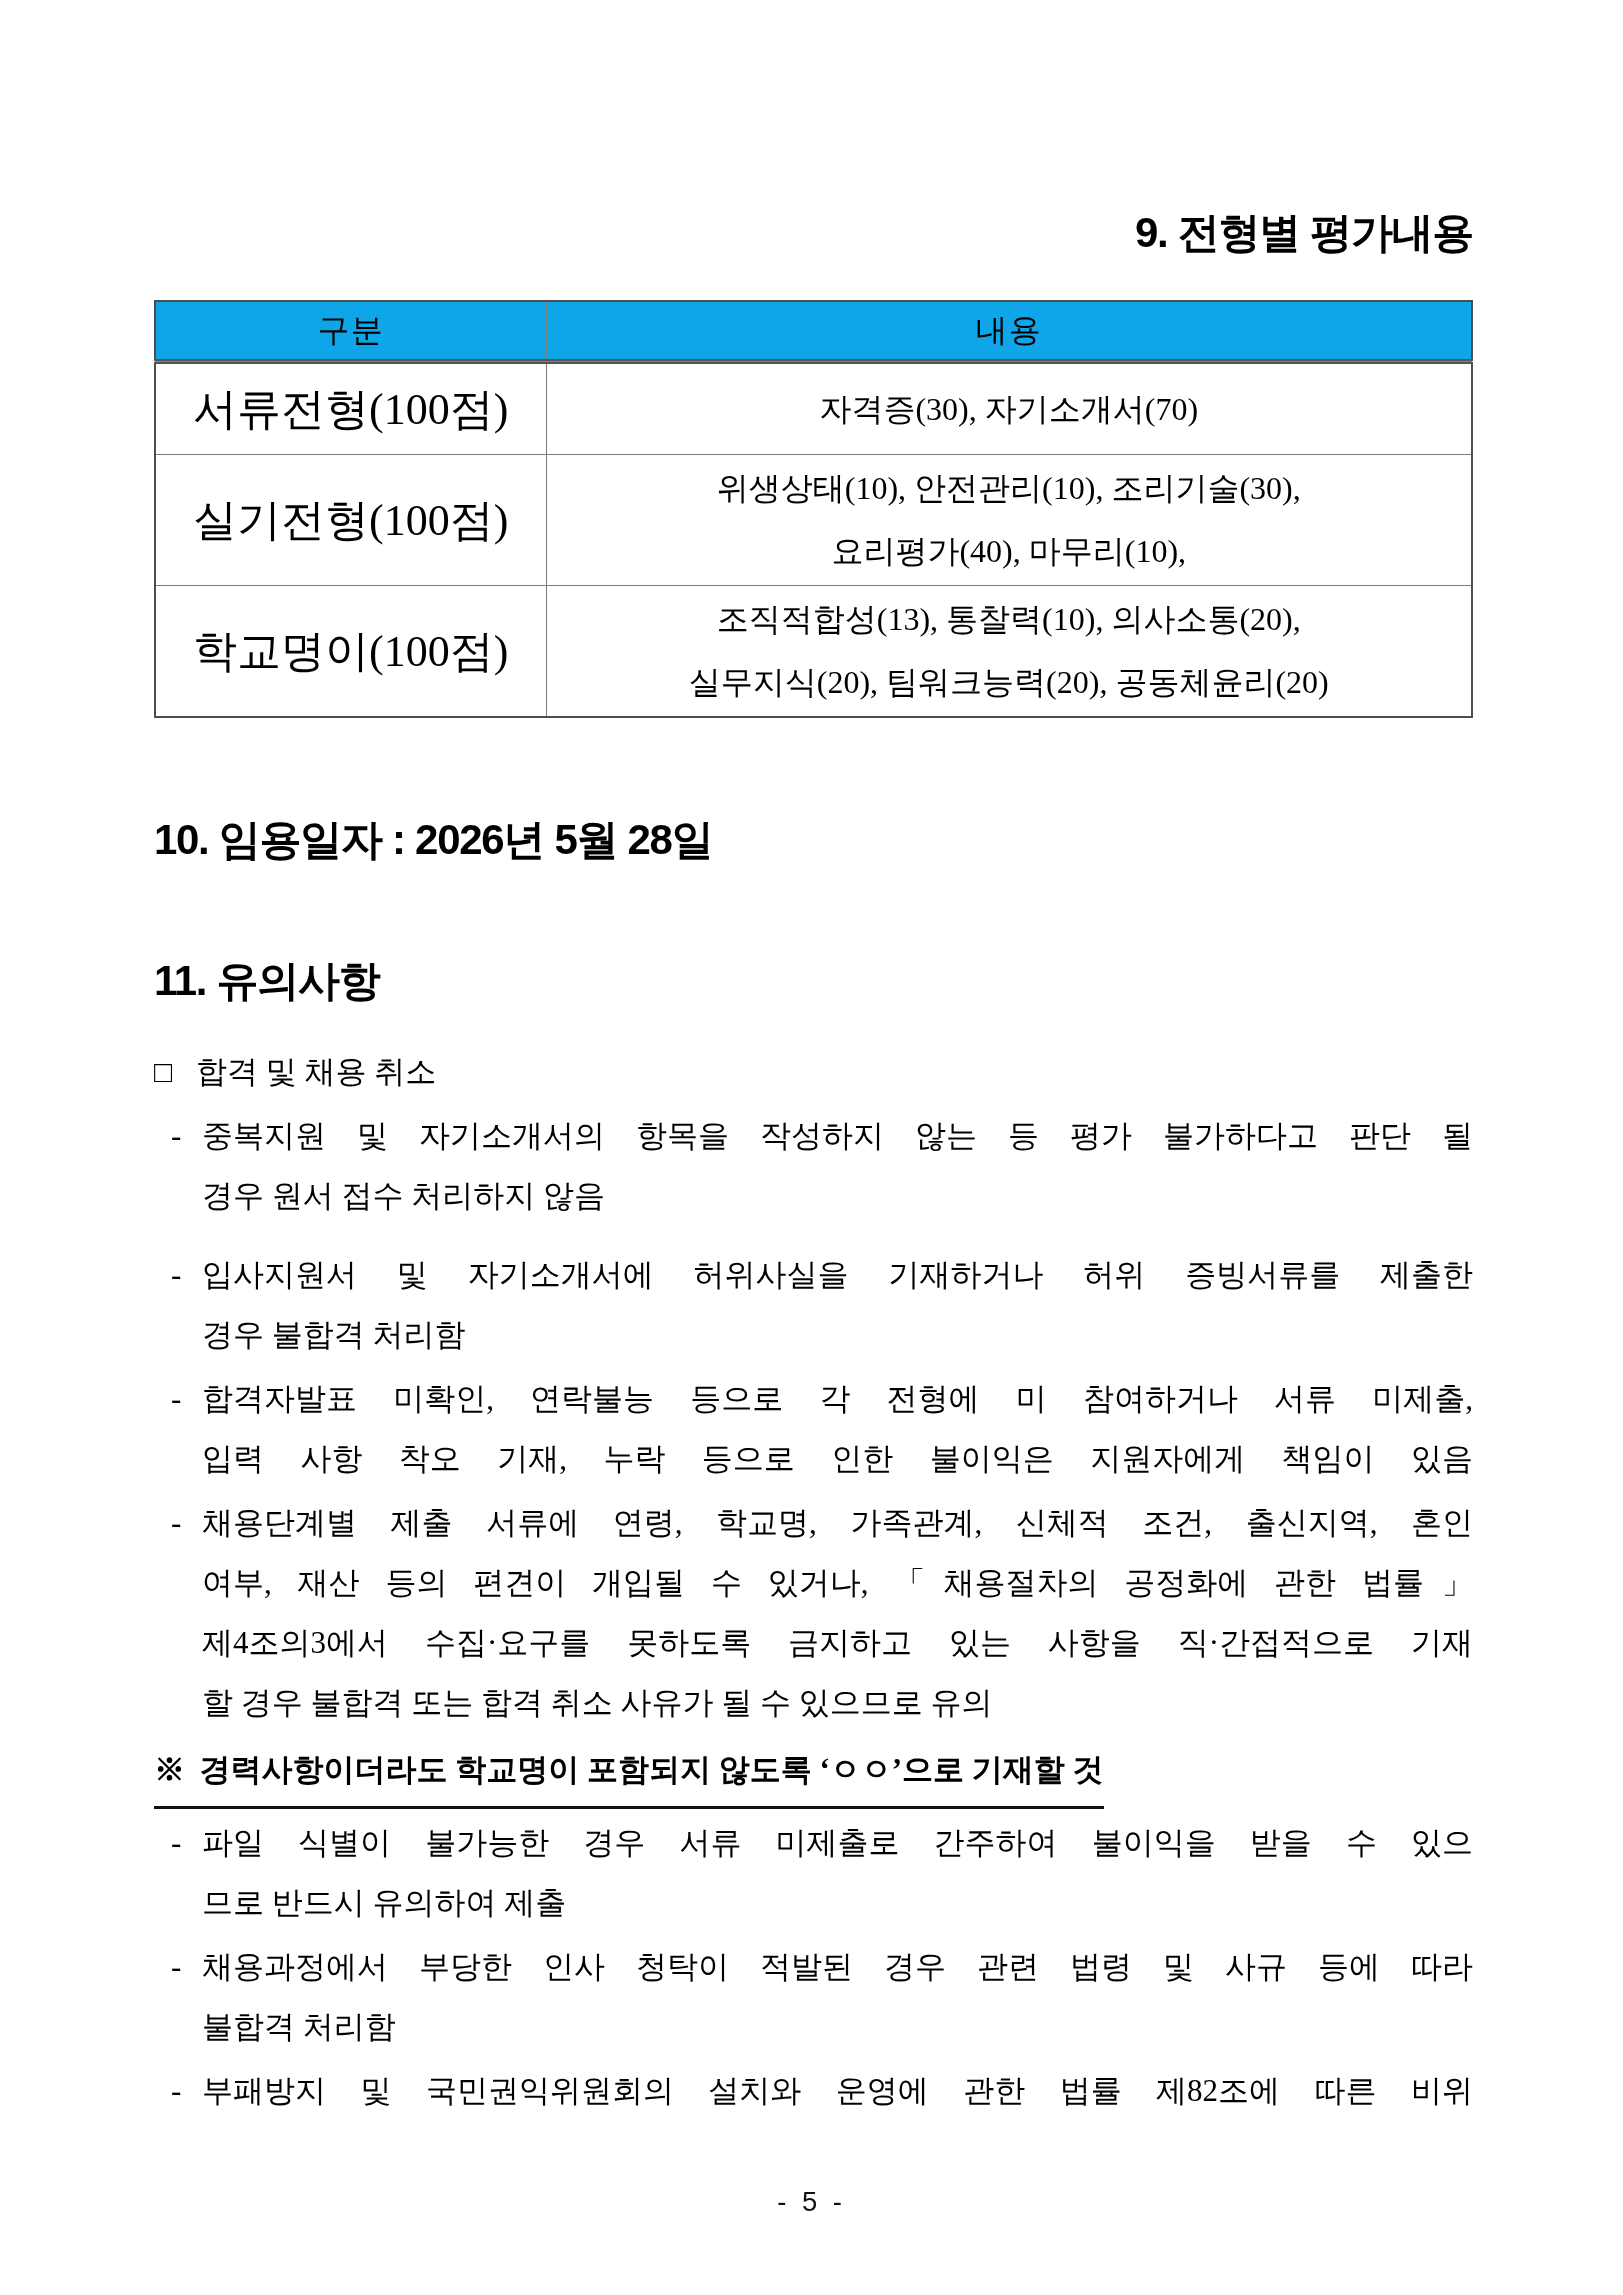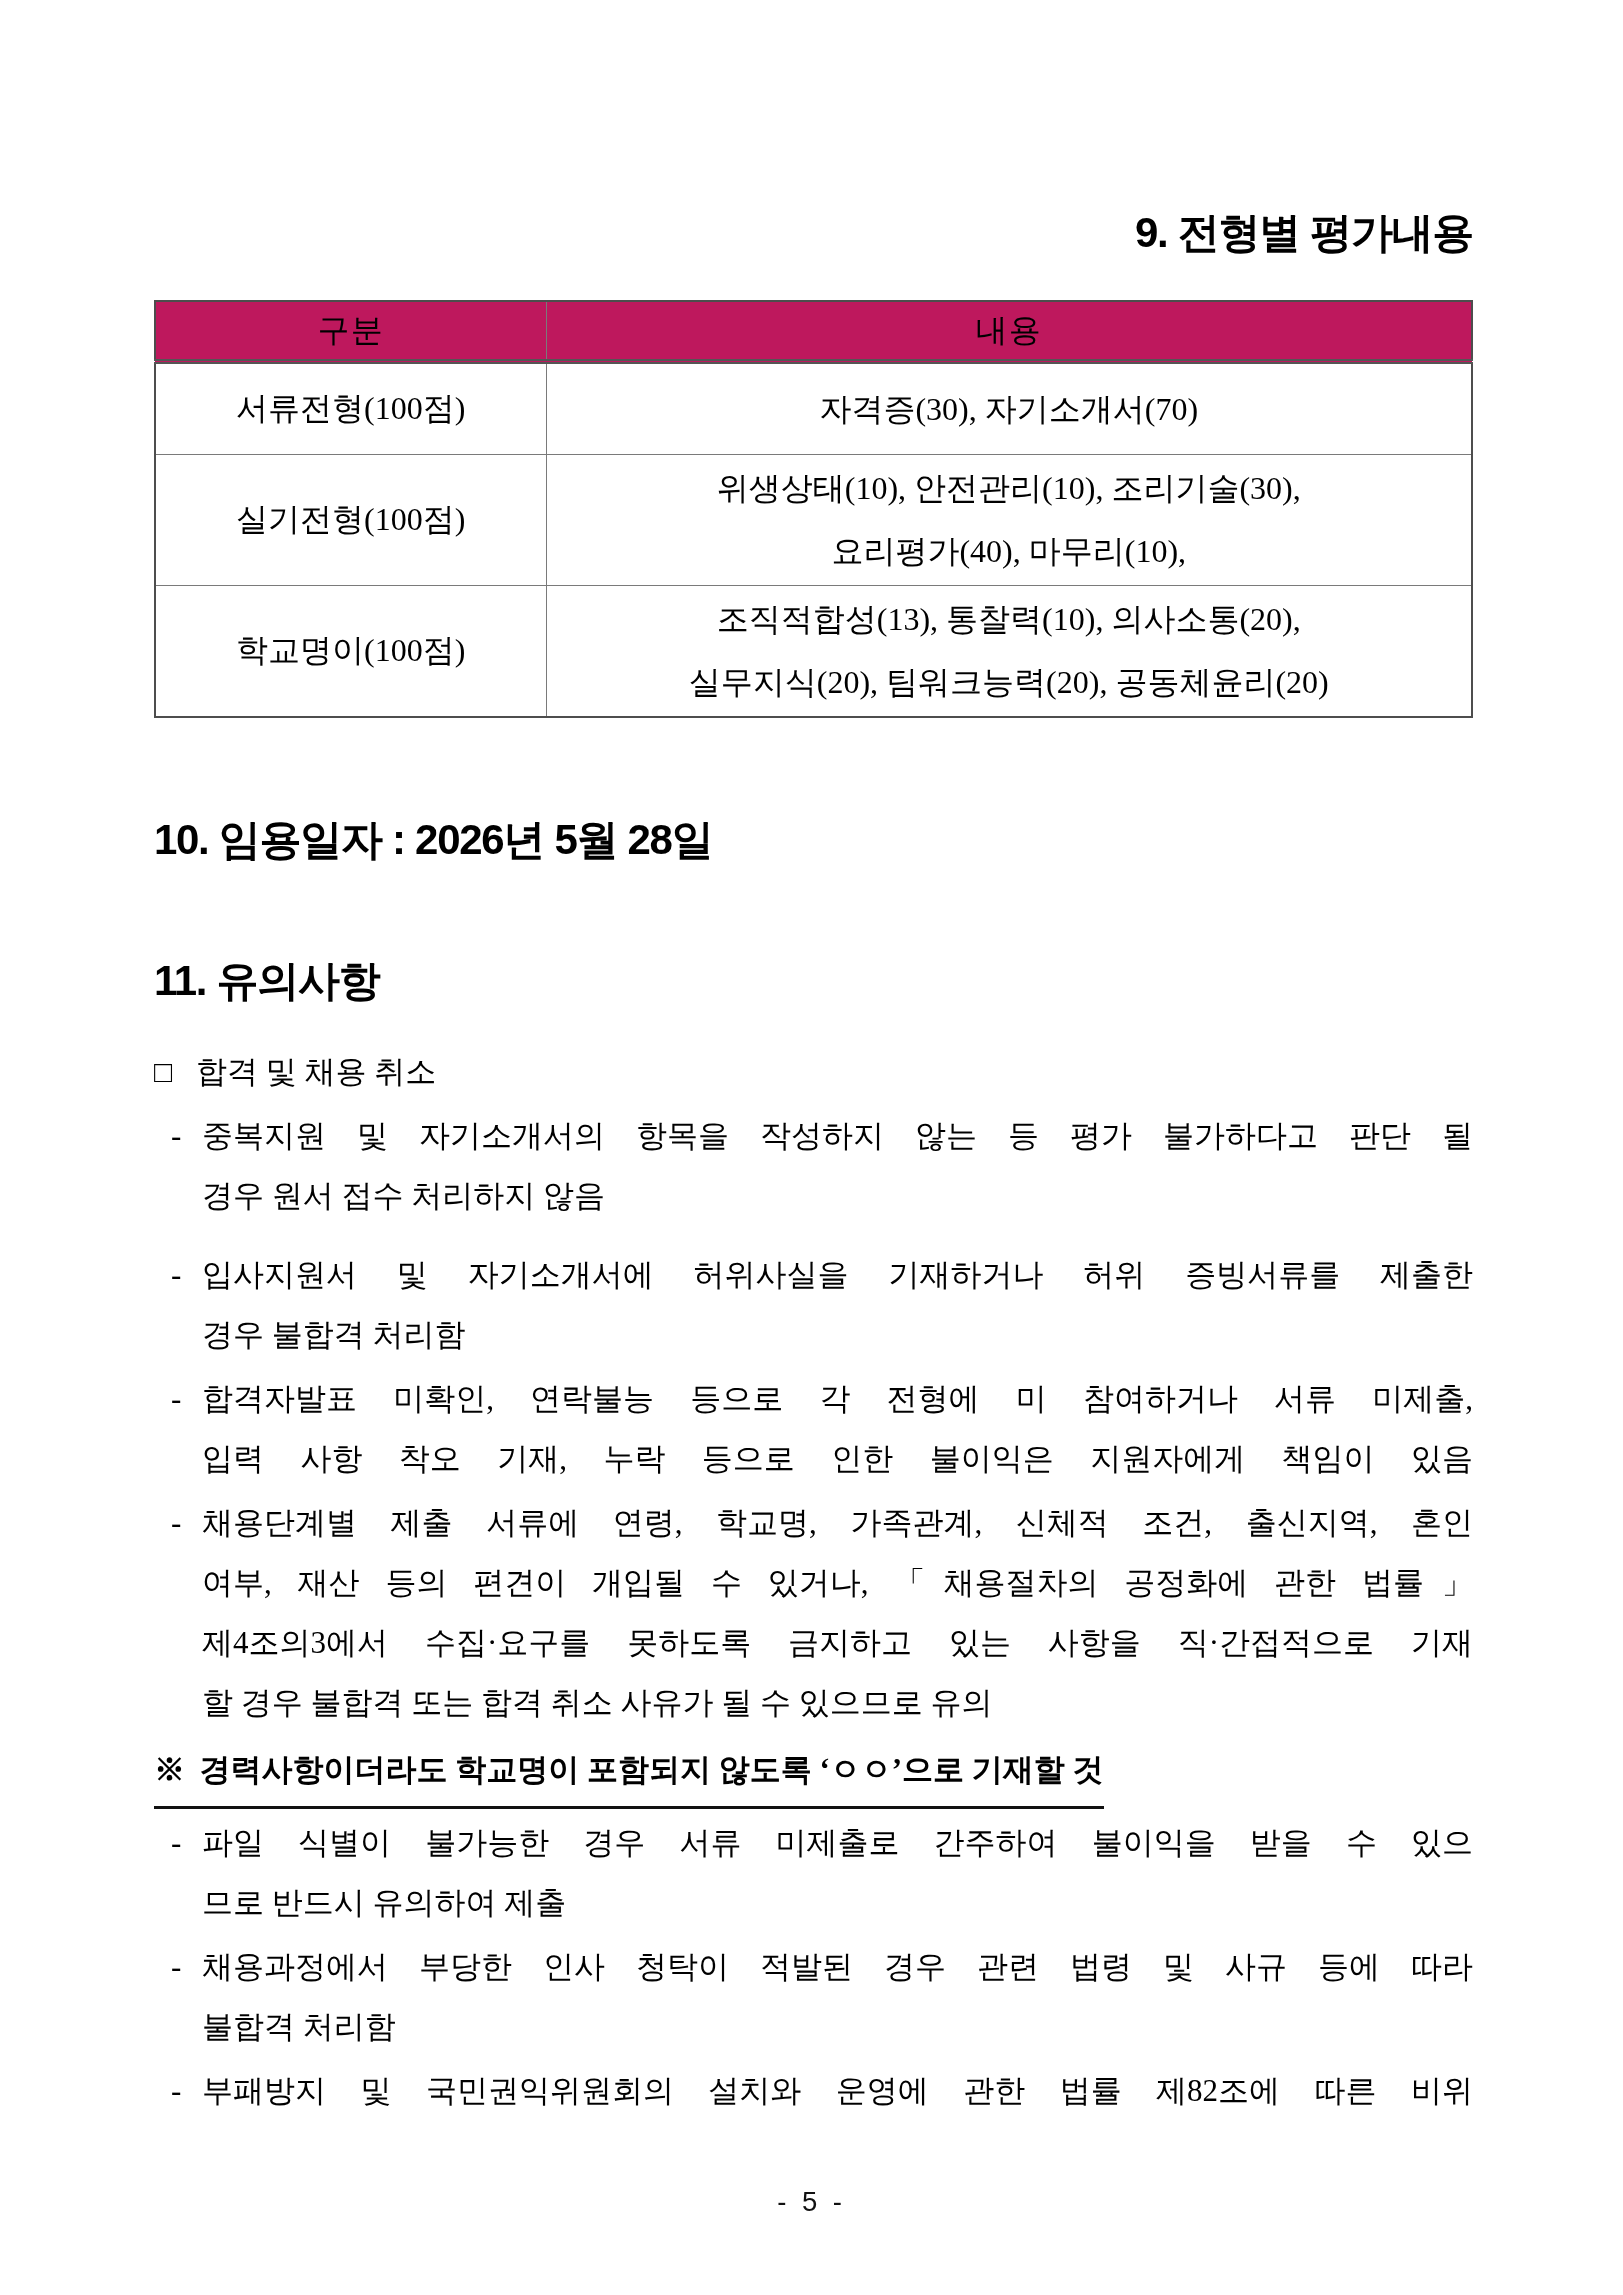--- a/index.html
+++ b/index.html
@@ -34,40 +34,40 @@
   table.eval {
     border-collapse: collapse;
     table-layout: fixed;
     width: 100%;
     margin-top: 43px;
     border: 2.6px solid #4d4d4d;
     font-size: 32px;
   }
   table.eval col.c1 { width: 391px; }
   table.eval th {
-    background: #be185d;
+    background: #0ea5e9;
     font-weight: 400;
     height: 55px;
     text-align: center;
     vertical-align: middle;
     border-left: 1.3px solid #7a7a7a;
     border-bottom: 5.2px double #555;
     letter-spacing: 1.3px;
   }
   table.eval th:first-child { border-left: none; }
   table.eval td {
     text-align: center;
     vertical-align: middle;
     border-top: 1.3px solid #7a7a7a;
     border-left: 1.3px solid #7a7a7a;
     padding: 0 6.5px;
   }
   table.eval td:first-child { border-left: none; }
   table.eval tr:first-child td { border-top: none; }
-  table.eval td.cat { font-size: 32px; }
+  table.eval td.cat { font-size: 44px; }
   table.eval td.cont .cline { line-height: 63px; }
   table.eval tr.r1 td { height: 90px; }
   table.eval tr.r2 td, table.eval tr.r3 td { height: 130px; }
 
   
   .notes {
     margin-top: 37px;
     font-size: 31px;
   }
   .nline {

